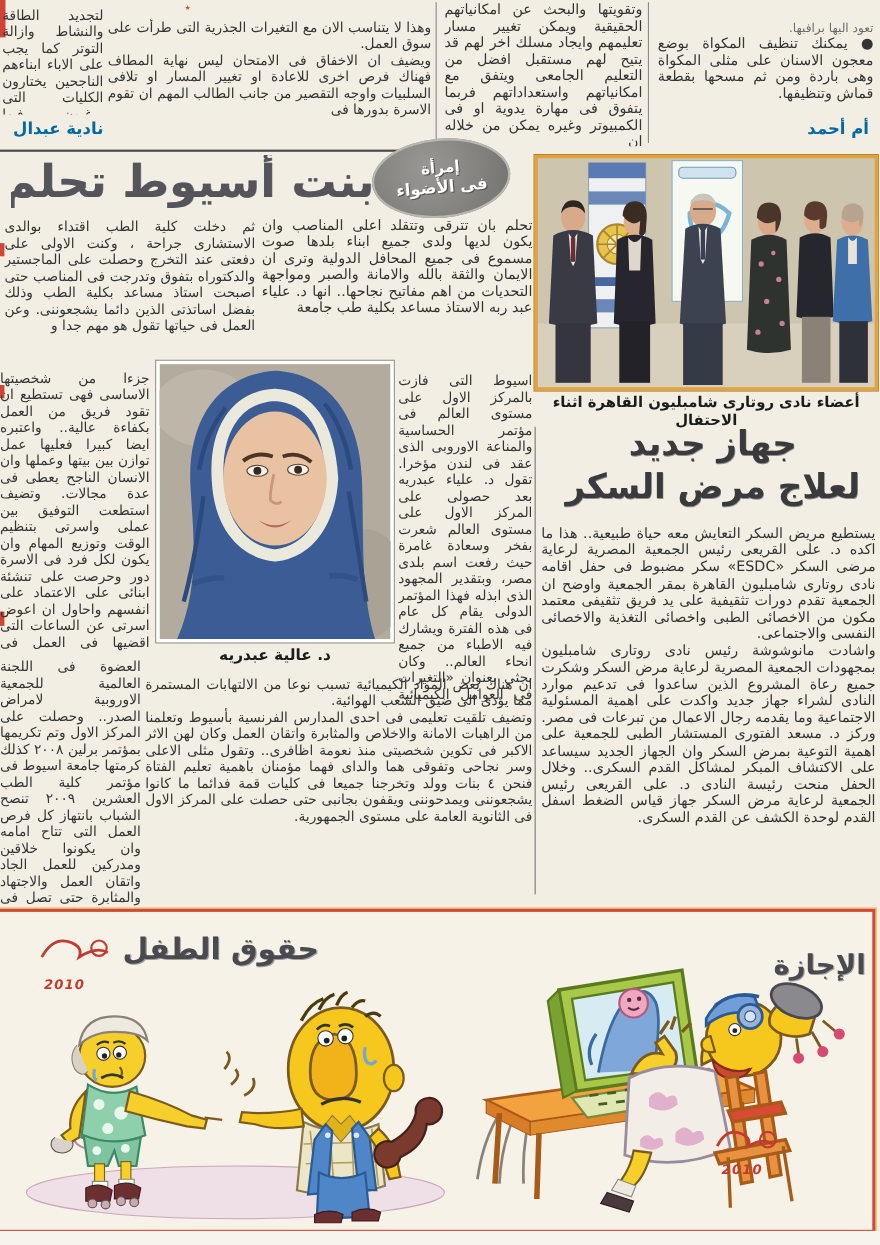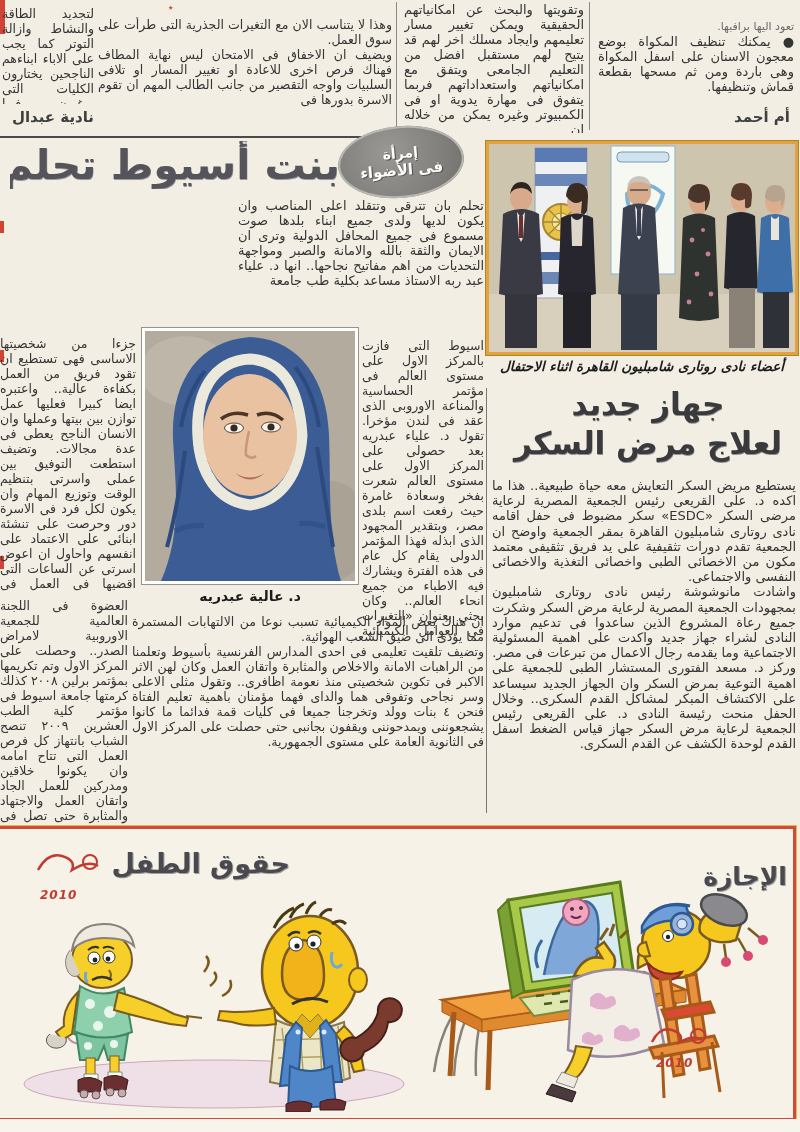--- a/index.html
+++ b/index.html
@@ -2,21 +2,21 @@
 <html lang="ar"><head>
 <meta charset="utf-8">
 <style>
   html,body{margin:0;padding:0;background:#e9e5da;}
   #page{position:relative;width:800px;height:1132px;background:#f2eee3;overflow:hidden;
         font-family:"DejaVu Sans",sans-serif;color:#2b2b2b;}
   .abs{position:absolute;}
   .ar{direction:rtl;unicode-bidi:embed;}
   .body-text{font-size:12.5px;line-height:15px;text-align:justify;text-align-last:right;
              color:#343434;white-space:pre-line;overflow:hidden;}
-  .sig{font-weight:bold;font-size:15px;color:#404040;}
+  .sig{font-weight:bold;font-size:15px;color:#0369a1;}
   .rule-h{background:#4a4a4a;height:1.5px;}
   .rule-v{background:#8a8a8a;width:1px;}
   .headline-main{font-size:41px;font-weight:bold;color:#54545a;white-space:nowrap;
                  overflow:hidden;text-shadow:0.5px 0.5px 0 #9a9aa0;}
   .badge{background:radial-gradient(circle at 40% 35%, #9a9894, #7e7c78 70%, #6f6d69);
          border-radius:50%;transform:rotate(-5deg);display:flex;flex-direction:column;
          align-items:center;justify-content:center;color:#fefefe;box-shadow:0 0 0 2px #b9b7b2 inset;}
   .badge .l1{font-size:14px;font-weight:bold;text-shadow:1px 1px 0 #55534f;}
   .badge .l2{font-size:15px;font-weight:bold;text-shadow:1px 1px 0 #55534f;}
   .photo-frame{border:3px solid #e2a23e;background:#cfc6b2;box-shadow:0 0 0 1px #b08428;}
@@ -33,21 +33,21 @@
 
 <div id="page">
 
   <div class="abs red-tick" style="left:0;top:0;width:5px;height:34px;"></div>
   <div class="abs red-tick" style="left:0;top:221px;width:4px;height:12px;"></div>
   <div class="abs red-tick" style="left:0;top:350px;width:4px;height:12px;"></div>
   <div class="abs red-tick" style="left:0;top:556px;width:4px;height:13px;"></div>
 
   <div class="abs ar body-text" style="left:598px;top:3px;width:196px;height:105px;font-size:13px;">
     <span style="font-size:11px;color:#6b6b6b;">تعود اليها برافبها.</span>
-    <span>● يمكنك تنظيف المكواة بوضع معجون الاسنان على اسفل المكواة وهى باردة ومن ثم مسحها بقطعة قماش وتنظيفها.</span>
+    <span>● يمكنك تنظيف المكواة بوضع معجون الاسنان على مثلى المكواة وهى باردة ومن ثم مسحها بقطعة قماش وتنظيفها.</span>
   </div>
   <div class="abs ar sig" style="left:600px;top:108px;width:190px;text-align:right;">أم أحمد</div>
 
   <div class="abs rule-v" style="left:589px;top:2px;height:128px;"></div>
 
   <div class="abs ar body-text" style="left:404px;top:2px;width:180px;height:131px;font-size:13px;">وتقويتها والبحث عن امكانياتهم الحقيقية ويمكن تغيير مسار تعليمهم وايجاد مسلك اخر لهم قد يتيح لهم مستقبل افضل من التعليم الجامعى ويتفق مع امكانياتهم واستعداداتهم فربما يتفوق فى مهارة يدوية او فى الكمبيوتر وغيره يمكن من خلاله ان</div>
 
   <div class="abs rule-v" style="left:396px;top:2px;height:128px;"></div>
 
   <div class="abs ar body-text" style="left:98px;top:2px;width:294px;height:131px;font-size:12.5px;margin-top:15px;">وهذا لا يتناسب الان مع التغيرات الجذرية التى طرأت على سوق العمل.
@@ -136,23 +136,24 @@
         <rect x="240" y="144" width="26" height="60" fill="#8a8276"></rect>
 
         <ellipse cx="286" cy="58" rx="10" ry="12" fill="#dcae8e"></ellipse>
         <path d="M276,54 q0,-13 10,-13 q11,0 10,13 q-2,8 -4,9 l0,-7 q-8,5 -16,-2z" fill="#b8a48e"></path>
         <path d="M272,74 q14,-8 28,0 l4,74 q-18,6 -36,0z" fill="#3f6fa8"></path>
         <path d="M282,72 q4,6 8,0 l0,24 -8,0z" fill="#e8e4da"></path>
         <rect x="274" y="148" width="26" height="56" fill="#2e3138"></rect>
       </g>
     </svg>
   </div>
-  <div class="abs ar caption" style="left:486px;top:358px;width:312px;font-style:italic;">أعضاء نادى روتارى شامبليون القاهرة اثناء الاحتفال</div>
+  <div class="abs ar caption" style="left:486px;top:358px;width:312px;">أعضاء نادى روتارى شامبليون القاهرة اثناء الاحتفال</div>
 
   <div class="abs ar body-text" style="left:238px;top:198px;width:246px;height:138px;font-size:13px;">تحلم بان تترقى وتتقلد اعلى المناصب وان يكون لديها ولدى جميع ابناء بلدها صوت مسموع فى جميع المحافل الدولية وترى ان الايمان والثقة بالله والامانة والصبر ومواجهة التحديات من اهم مفاتيح نجاحها.. انها د. علياء عبد ربه الاستاذ مساعد بكلية طب جامعة</div>
+  <div class="abs ar body-text" style="left:4px;top:198px;width:228px;height:136px;">ثم دخلت كلية الطب اقتداء بوالدى الاستشارى جراحة ، وكنت الاولى على دفعتى عند التخرج وحصلت على الماجستير والدكتوراه بتفوق وتدرجت فى المناصب حتى اصبحت استاذ مساعد بكلية الطب وذلك بفضل اساتذتى الذين دائما يشجعوننى. وعن العمل فى حياتها تقول هو مهم جدا و</div>
   <div class="abs ar body-text" style="left:0;top:336px;width:136px;height:256px;">جزءا من شخصيتها الاساسى فهى تستطيع ان تقود فريق من العمل بكفاءة عالية.. واعتبره ايضا كبيرا فعليها عمل توازن بين بيتها وعملها وان الانسان الناجح يعطى فى عدة مجالات. وتضيف استطعت التوفيق بين عملى واسرتى بتنظيم الوقت وتوزيع المهام وان يكون لكل فرد فى الاسرة دور وحرصت على تنشئة ابنائى على الاعتماد على انفسهم واحاول ان اعوض اسرتى عن الساعات التى اقضيها فى العمل فى الاجازات. علياء هى العربية الوحيدة</div>
   <div class="abs ar body-text" style="left:362px;top:338px;width:122px;height:300px;">اسيوط التى فازت بالمركز الاول على مستوى العالم فى مؤتمر الحساسية والمناعة الاوروبى الذى عقد فى لندن مؤخرا. تقول د. علياء عبدريه بعد حصولى على المركز الاول على مستوى العالم شعرت بفخر وسعادة غامرة حيث رفعت اسم بلدى مصر، وبتقدير المجهود الذى ابذله فهذا المؤتمر الدولى يقام كل عام فى هذه الفترة ويشارك فيه الاطباء من جميع انحاء العالم.. وكان بحثى بعنوان «التغيرات فى العوامل الكيميائية لمرضى الربو الشعبى» حيث توصلت الى</div>
 
   <div class="abs" style="left:142px;top:328px;width:216px;height:256px;background:#fff;
        box-shadow:0 0 0 1px #9a9488;padding:3px;box-sizing:border-box;">
     <svg width="210" height="250" viewBox="0 0 210 250">
       <rect width="210" height="250" fill="#b3ab9d"></rect>
       <ellipse cx="40" cy="40" rx="45" ry="35" fill="#beb6a8"></ellipse>
       <ellipse cx="185" cy="200" rx="40" ry="50" fill="#aaa294"></ellipse>
 

